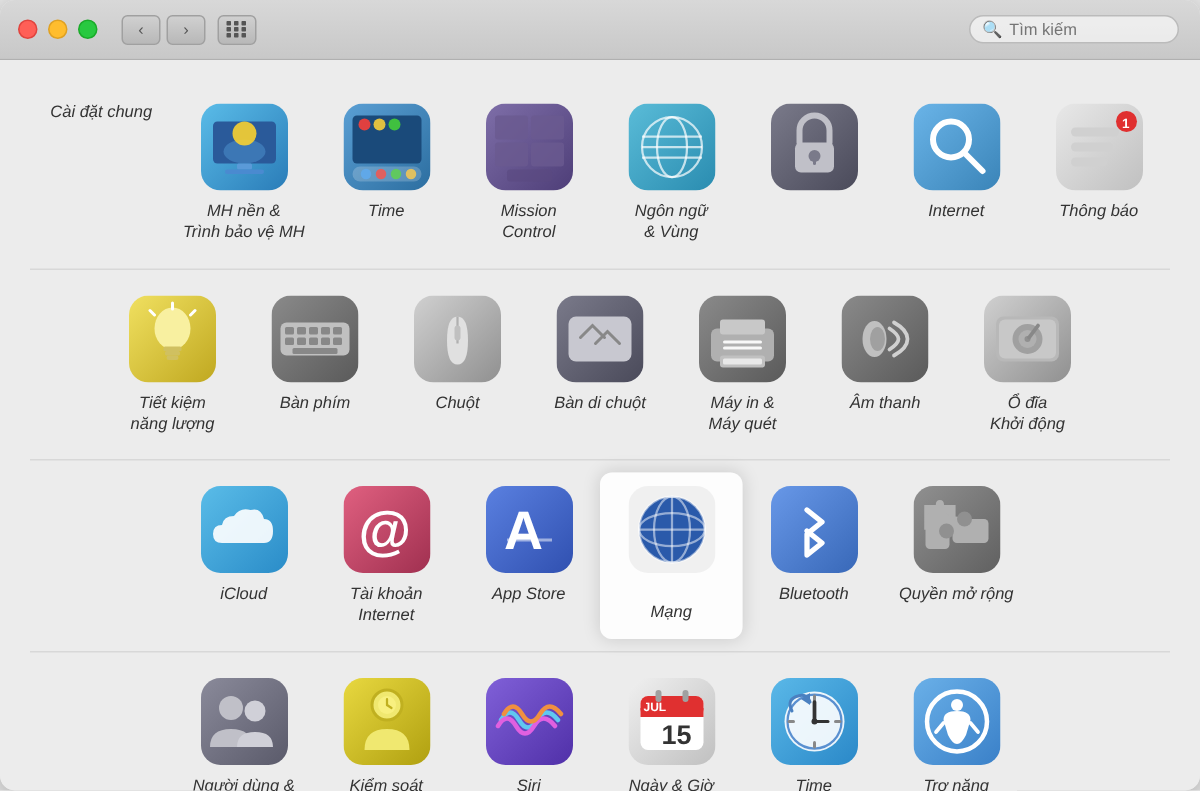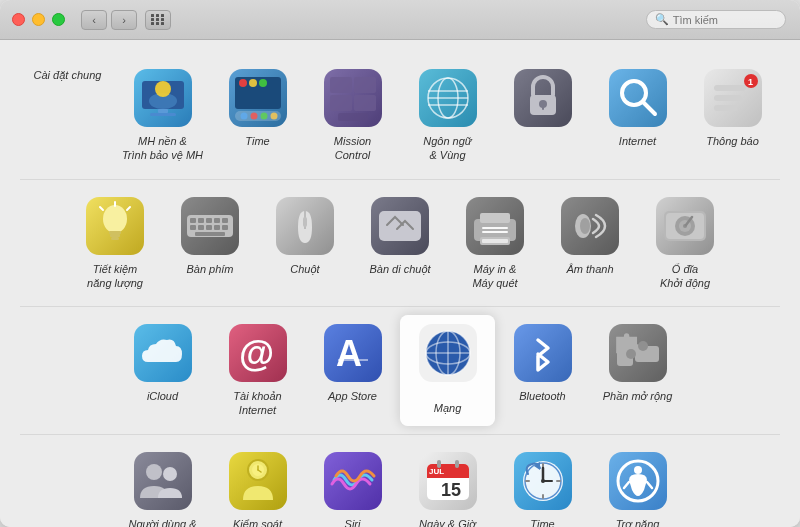--- a/index.html
+++ b/index.html
@@ -609,21 +609,21 @@
                 </linearGradient>
               </defs>
 
             <path d="M10 20 L24 20 Q24 14 29 14 Q34 14 34 20 L48 20 L48 34 Q54 34 54 39 Q54 44 48 44 L48 50 L34 50 Q34 56 29 56 Q24 56 24 50 L10 50 Z" fill="#b0b0b0" transform="scale(0.55) translate(3, 3)"></path>
             <rect x="8" y="18" width="16" height="24" rx="3" fill="#b0b0b0"></rect>
             <rect x="26" y="22" width="24" height="16" rx="3" fill="#b0b0b0"></rect>
             <circle cx="22" cy="30" r="5" fill="#909090"></circle>
             <circle cx="34" cy="22" r="5" fill="#909090"></circle>
           </svg>
         </div>
-        <span class="item-label">Phần mở rộng</span>
+        <span class="item-label">Quyền mở rộng</span>
       </div>
 
     </div>
 
     <div class="row">
 
       <div class="item">
         <div class="item-icon">
           <svg width="58" height="58" viewBox="0 0 58 58">
             <rect width="58" height="58" rx="13" fill="url(#ndGrad)"></rect>

